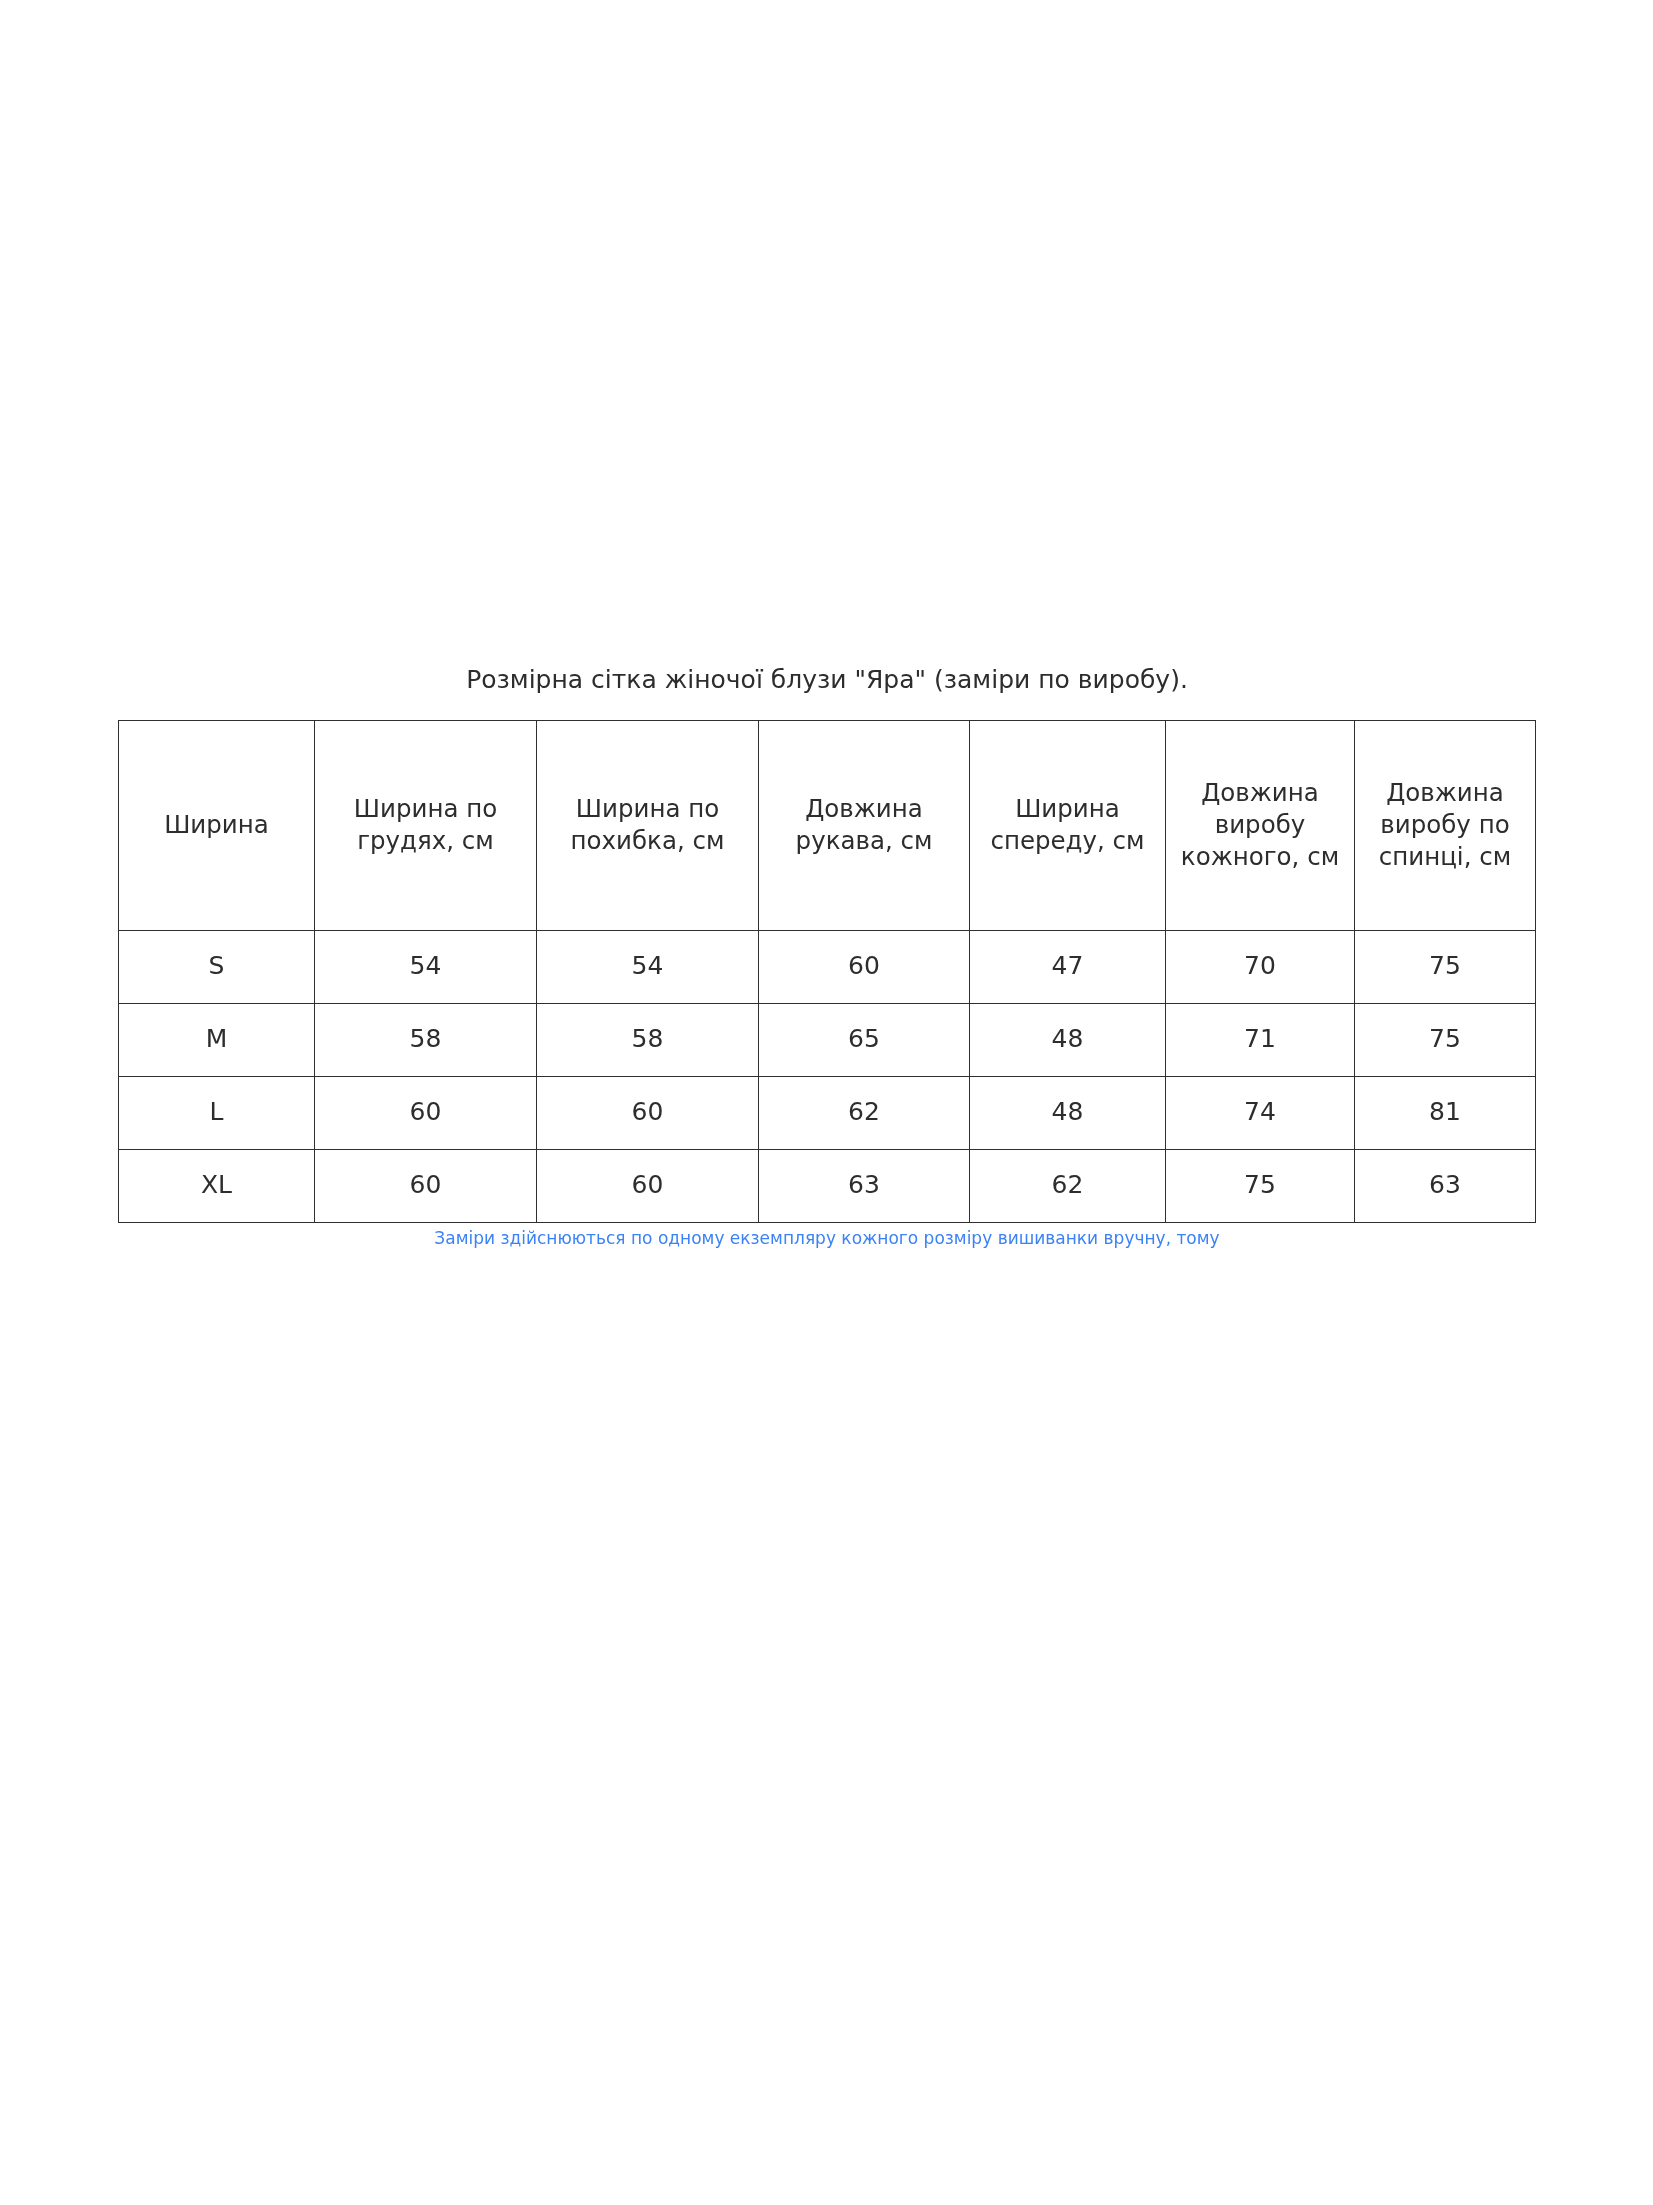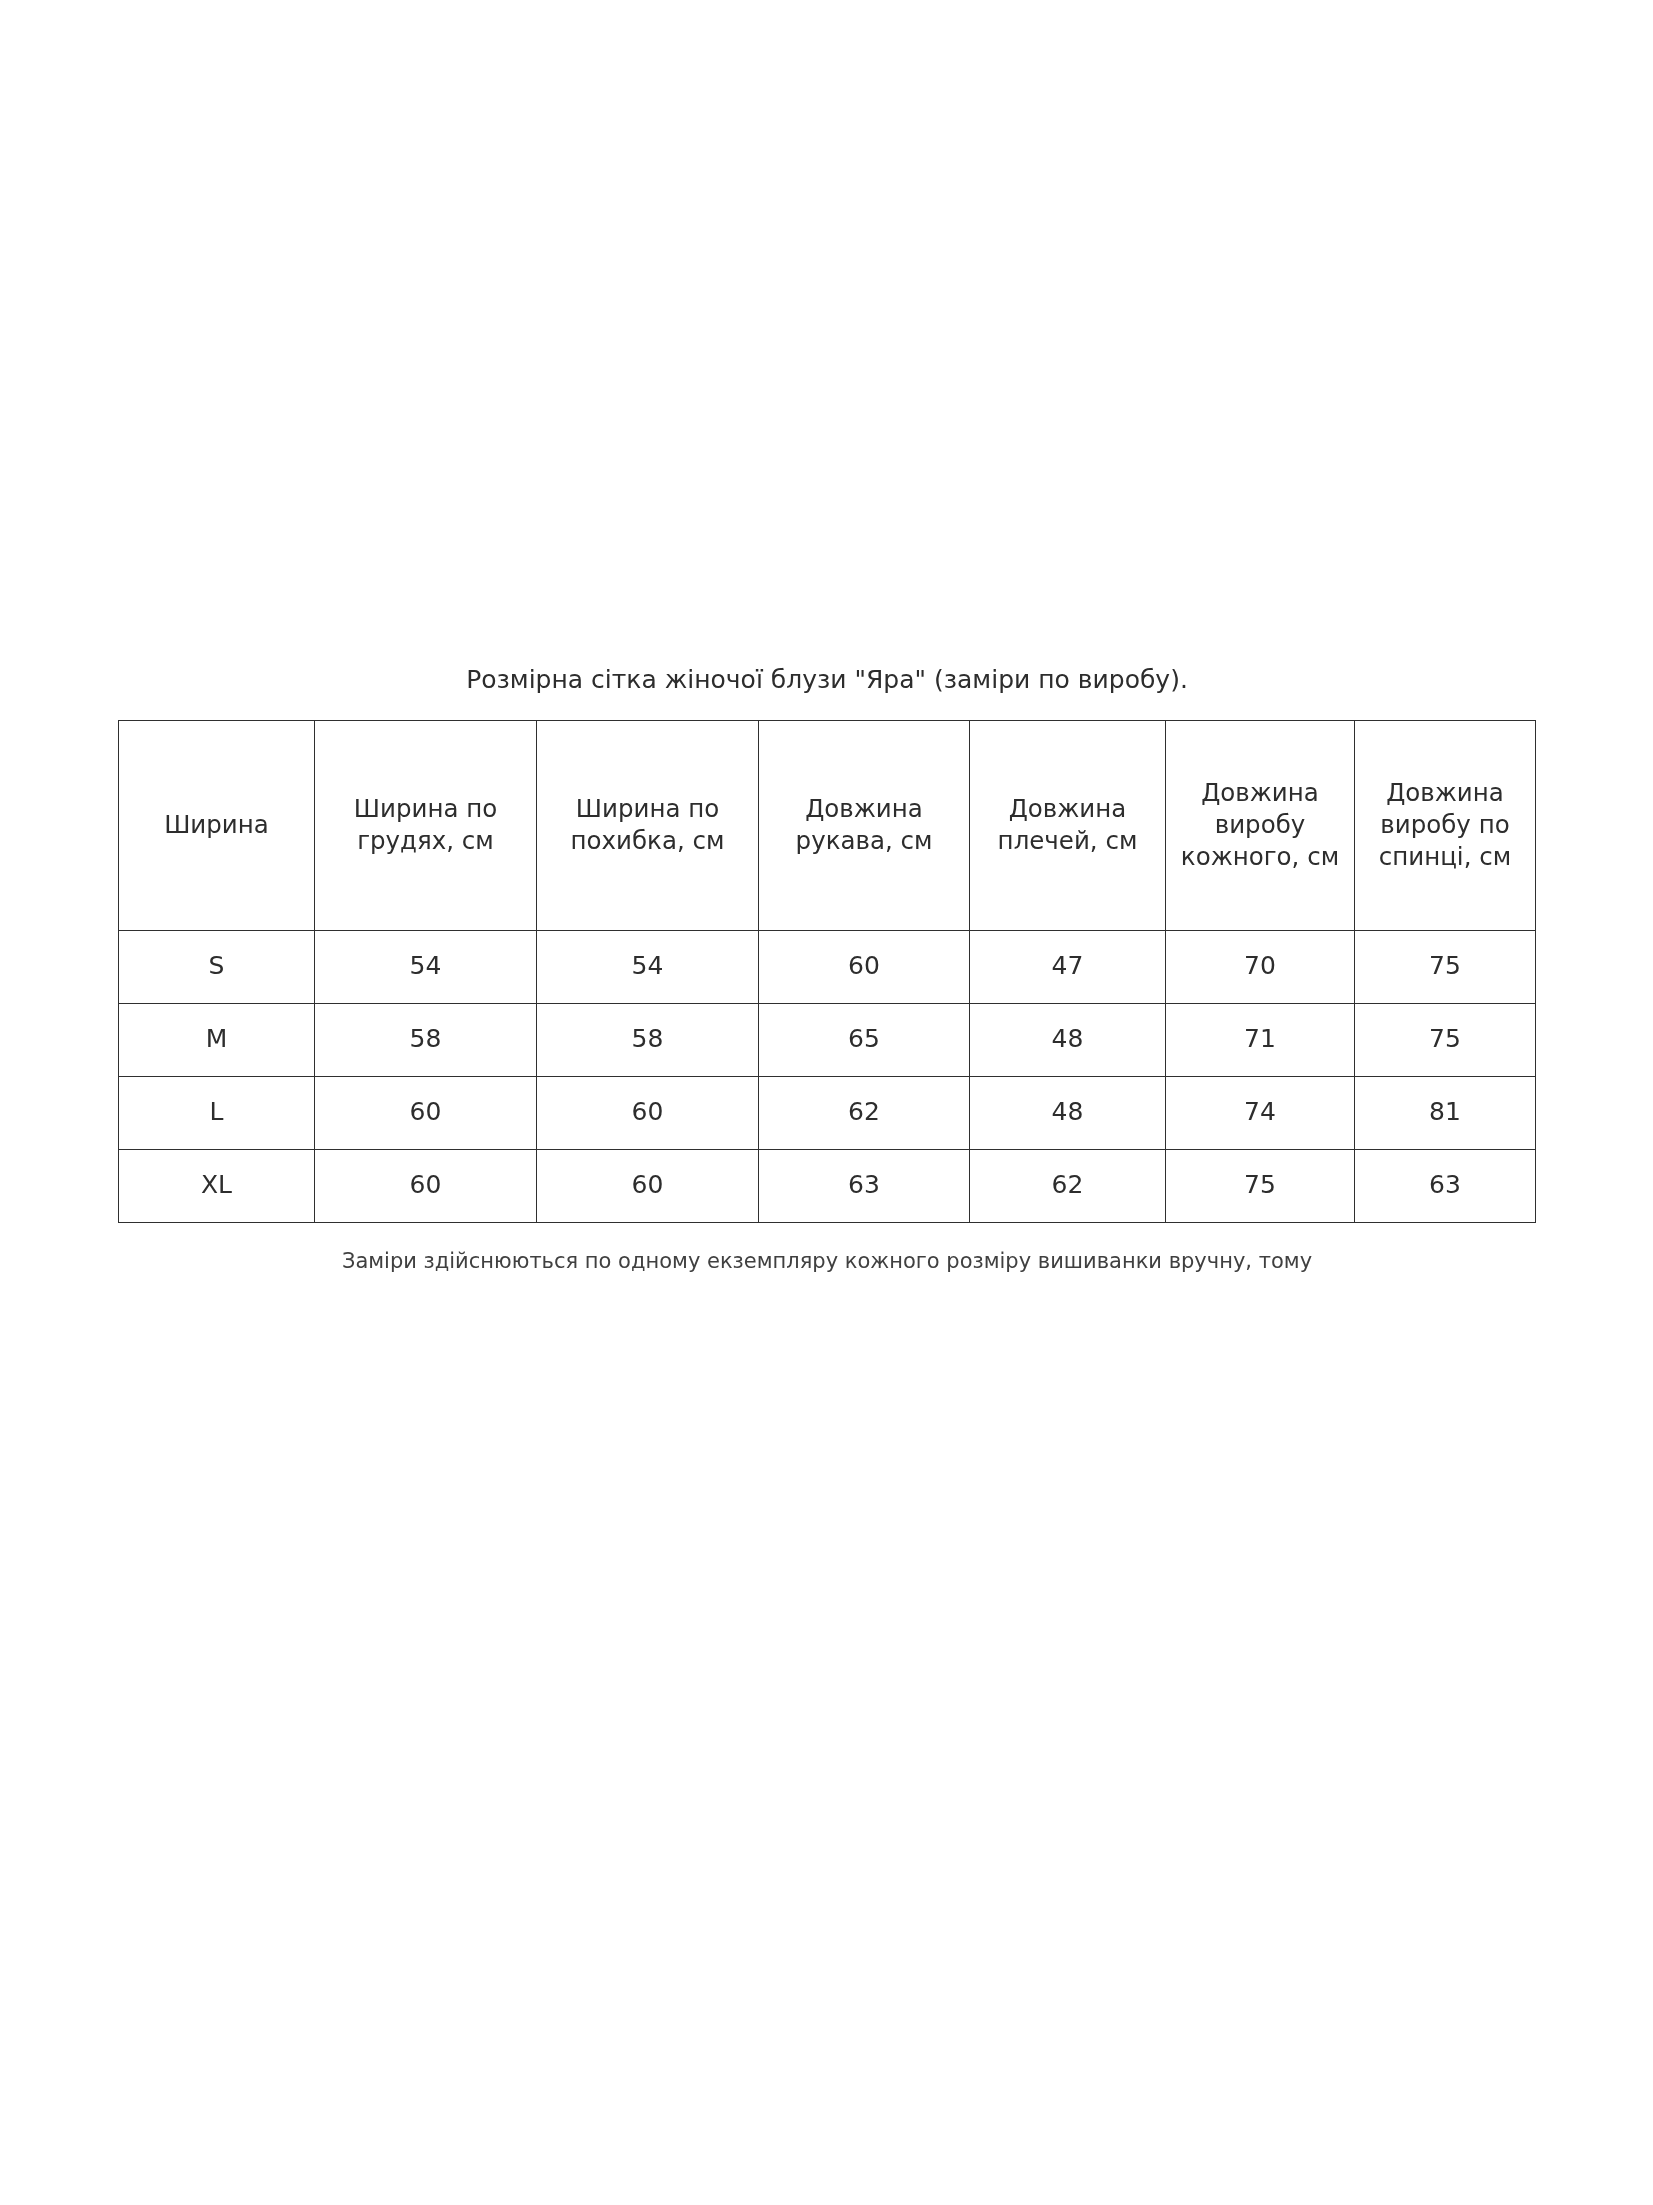--- a/index.html
+++ b/index.html
@@ -71,25 +71,25 @@
   col.c-size   { width: 196px; }
   col.c-chest  { width: 222px; }
   col.c-hips   { width: 222px; }
   col.c-sleeve { width: 211px; }
   col.c-shldr  { width: 196px; }
   col.c-front  { width: 189px; }
   col.c-back   { width: 181px; }
 
   .footnote {
     width: 1438px;
-    margin: 23px auto 0 auto;
+    margin: 3px auto 0 auto;
     text-align: center;
-    font-size: 21px;
+    font-size: 17px;
     line-height: 1.45;
-    color: #404040;
+    color: #3b82f6;
   }
   .footnote span { display: block; }
 </style>
 </head>
 <body>
 
 <div class="page">
   <div class="content">
 
     <div class="title-block">
@@ -105,21 +105,21 @@
         <col class="c-shldr">
         <col class="c-front">
         <col class="c-back">
       </colgroup>
       <thead>
         <tr>
           <th>Ширина</th>
           <th>Ширина по грудях, см</th>
           <th>Ширина по похибка, см</th>
           <th>Довжина рукава, см</th>
-          <th>Довжина плечей, см</th>
+          <th>Ширина спереду, см</th>
           <th>Довжина виробу кожного, см</th>
           <th>Довжина виробу по спинці, см</th>
         </tr>
       </thead>
       <tbody>
         <tr>
           <td>S</td>
           <td>54</td>
           <td>54</td>
           <td>60</td>

